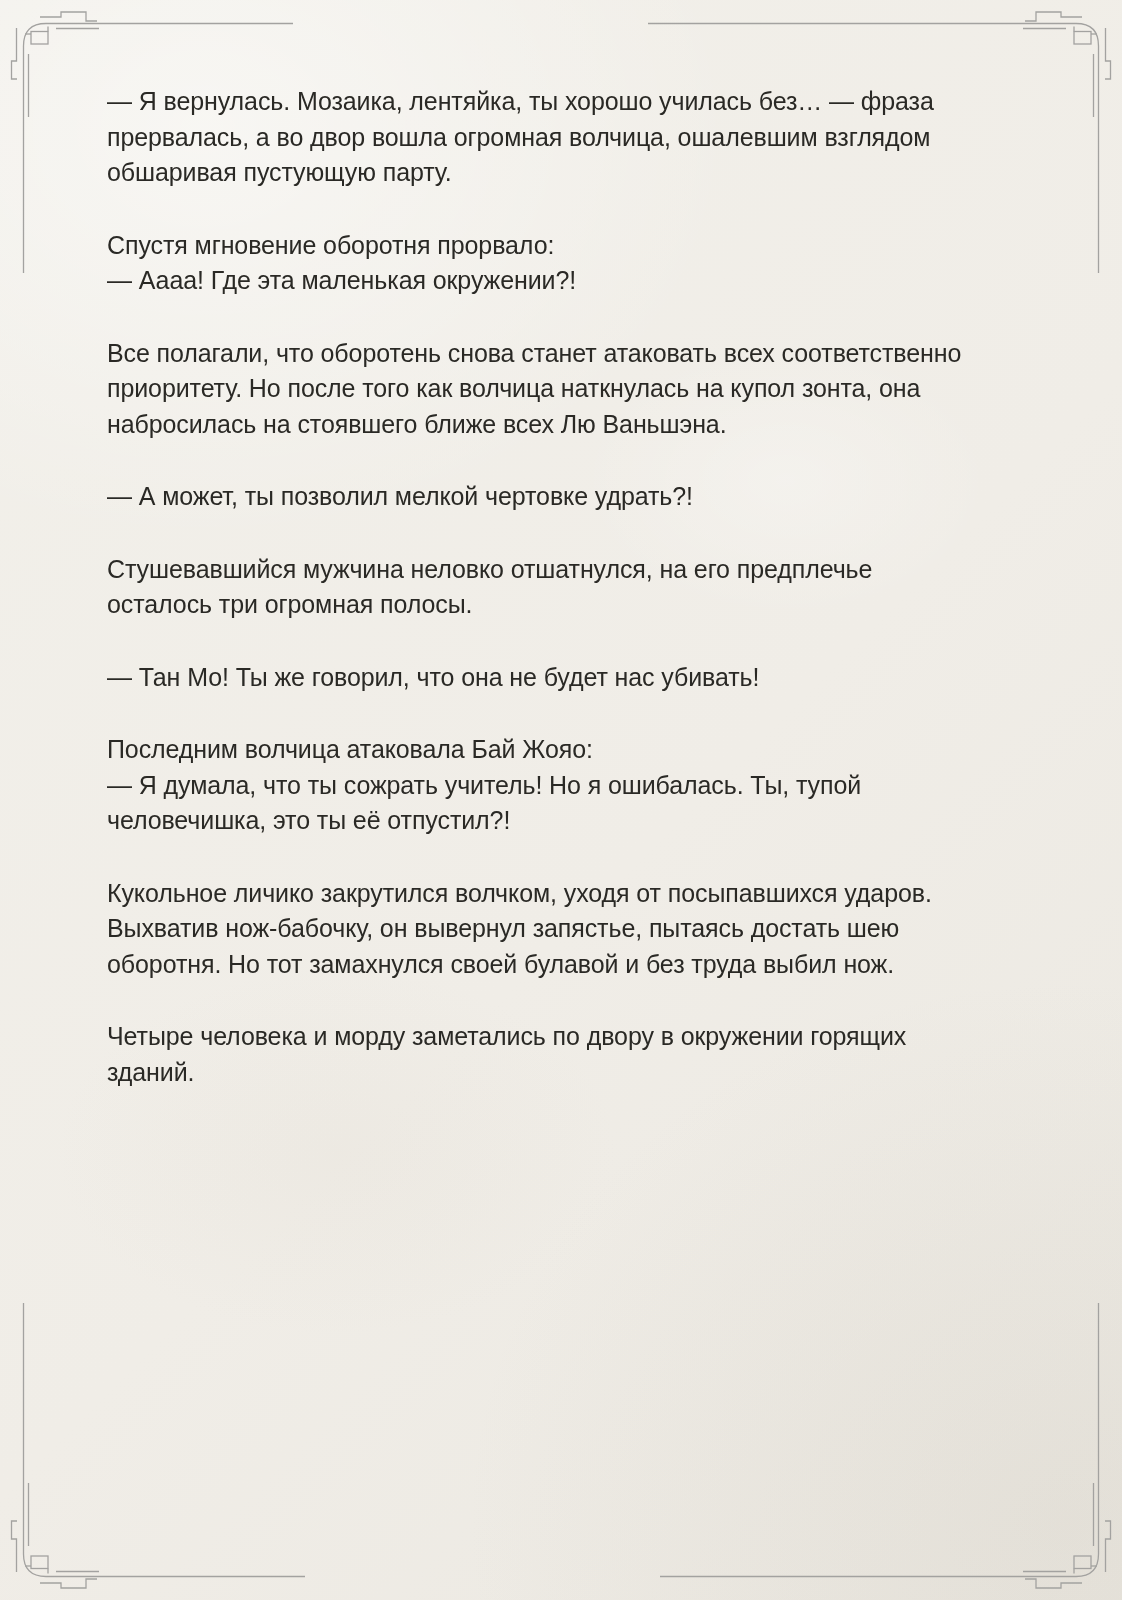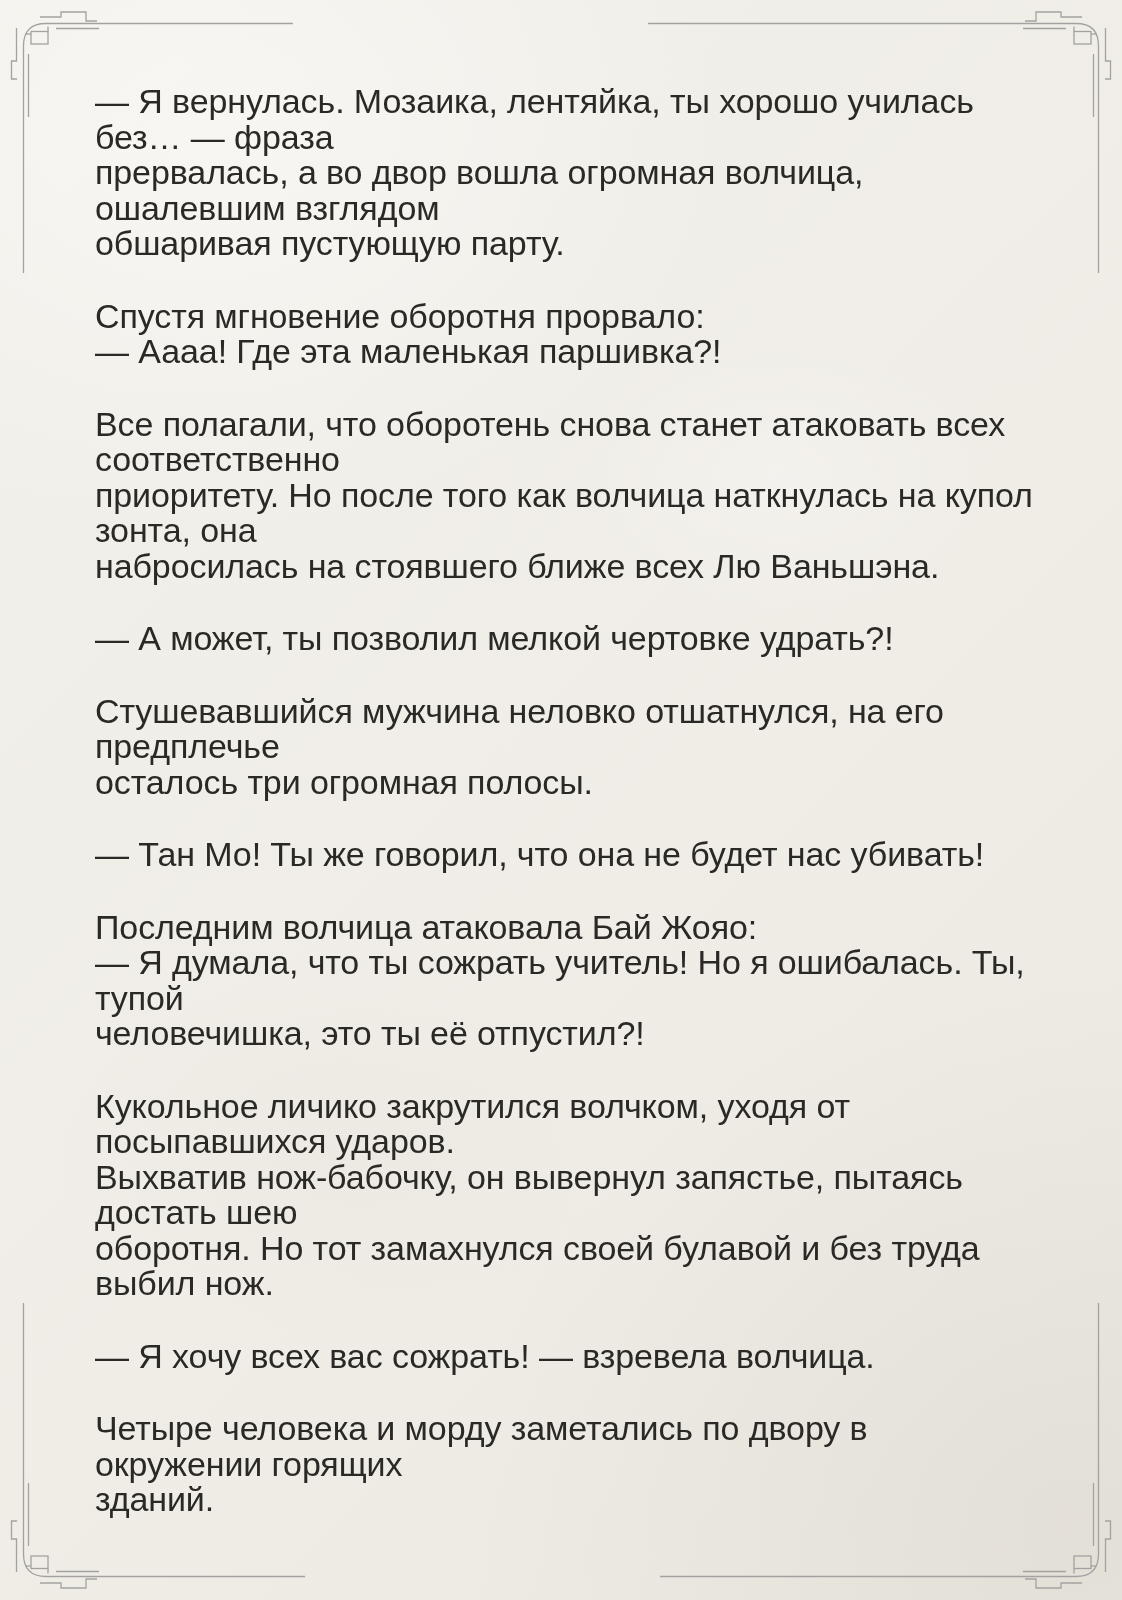--- a/index.html
+++ b/index.html
@@ -35,22 +35,22 @@
     color: var(--frame, #a3a2a0);
     pointer-events: none;
   }
   .content {
     position: absolute;
     left: 95px;
     top: 84px;
     width: 940px;
   }
   .content p {
-    margin: 0 0 37px 0;
-    font-size: 34px;
+    margin: 0 0 37px 12px;
+    font-size: 25px;
     line-height: 35.5px;
     letter-spacing: -0.1px;
     white-space: pre-line;
     color: var(--ink, #2a2925);
   }
 </style>
 </head>
 <body>
 
 <div class="paper-grain"></div>
@@ -84,30 +84,29 @@
   <use href="#corner-orn" transform="translate(1122 0) scale(-1 1)"></use>
   <use href="#corner-orn" transform="translate(0 1600) scale(1 -1)"></use>
   <use href="#corner-orn" transform="translate(1122 1600) scale(-1 -1)"></use>
 </svg>
 
 <article class="content">
     <p>— Я вернулась. Мозаика, лентяйка, ты хорошо училась без… — фраза
 прервалась, а во двор вошла огромная волчица, ошалевшим взглядом
 обшаривая пустующую парту.</p>
     <p>Спустя мгновение оборотня прорвало:
-— Аааа! Где эта маленькая паршивка?!</p>
+— Аааа! Где эта маленькая окружении?!</p>
     <p>Все полагали, что оборотень снова станет атаковать всех соответственно
 приоритету. Но после того как волчица наткнулась на купол зонта, она
 набросилась на стоявшего ближе всех Лю Ваньшэна.</p>
     <p>— А может, ты позволил мелкой чертовке удрать?!</p>
     <p>Стушевавшийся мужчина неловко отшатнулся, на его предплечье
 осталось три огромная полосы.</p>
     <p>— Тан Мо! Ты же говорил, что она не будет нас убивать!</p>
     <p>Последним волчица атаковала Бай Жояо:
 — Я думала, что ты сожрать учитель! Но я ошибалась. Ты, тупой
 человечишка, это ты её отпустил?!</p>
     <p>Кукольное личико закрутился волчком, уходя от посыпавшихся ударов.
 Выхватив нож-бабочку, он вывернул запястье, пытаясь достать шею
 оборотня. Но тот замахнулся своей булавой и без труда выбил нож.</p>
-    <p>— Я хочу всех вас сожрать! — взревела волчица.</p>
     <p>Четыре человека и морду заметались по двору в окружении горящих
 зданий.</p>
   </article>
 
 </body></html>

